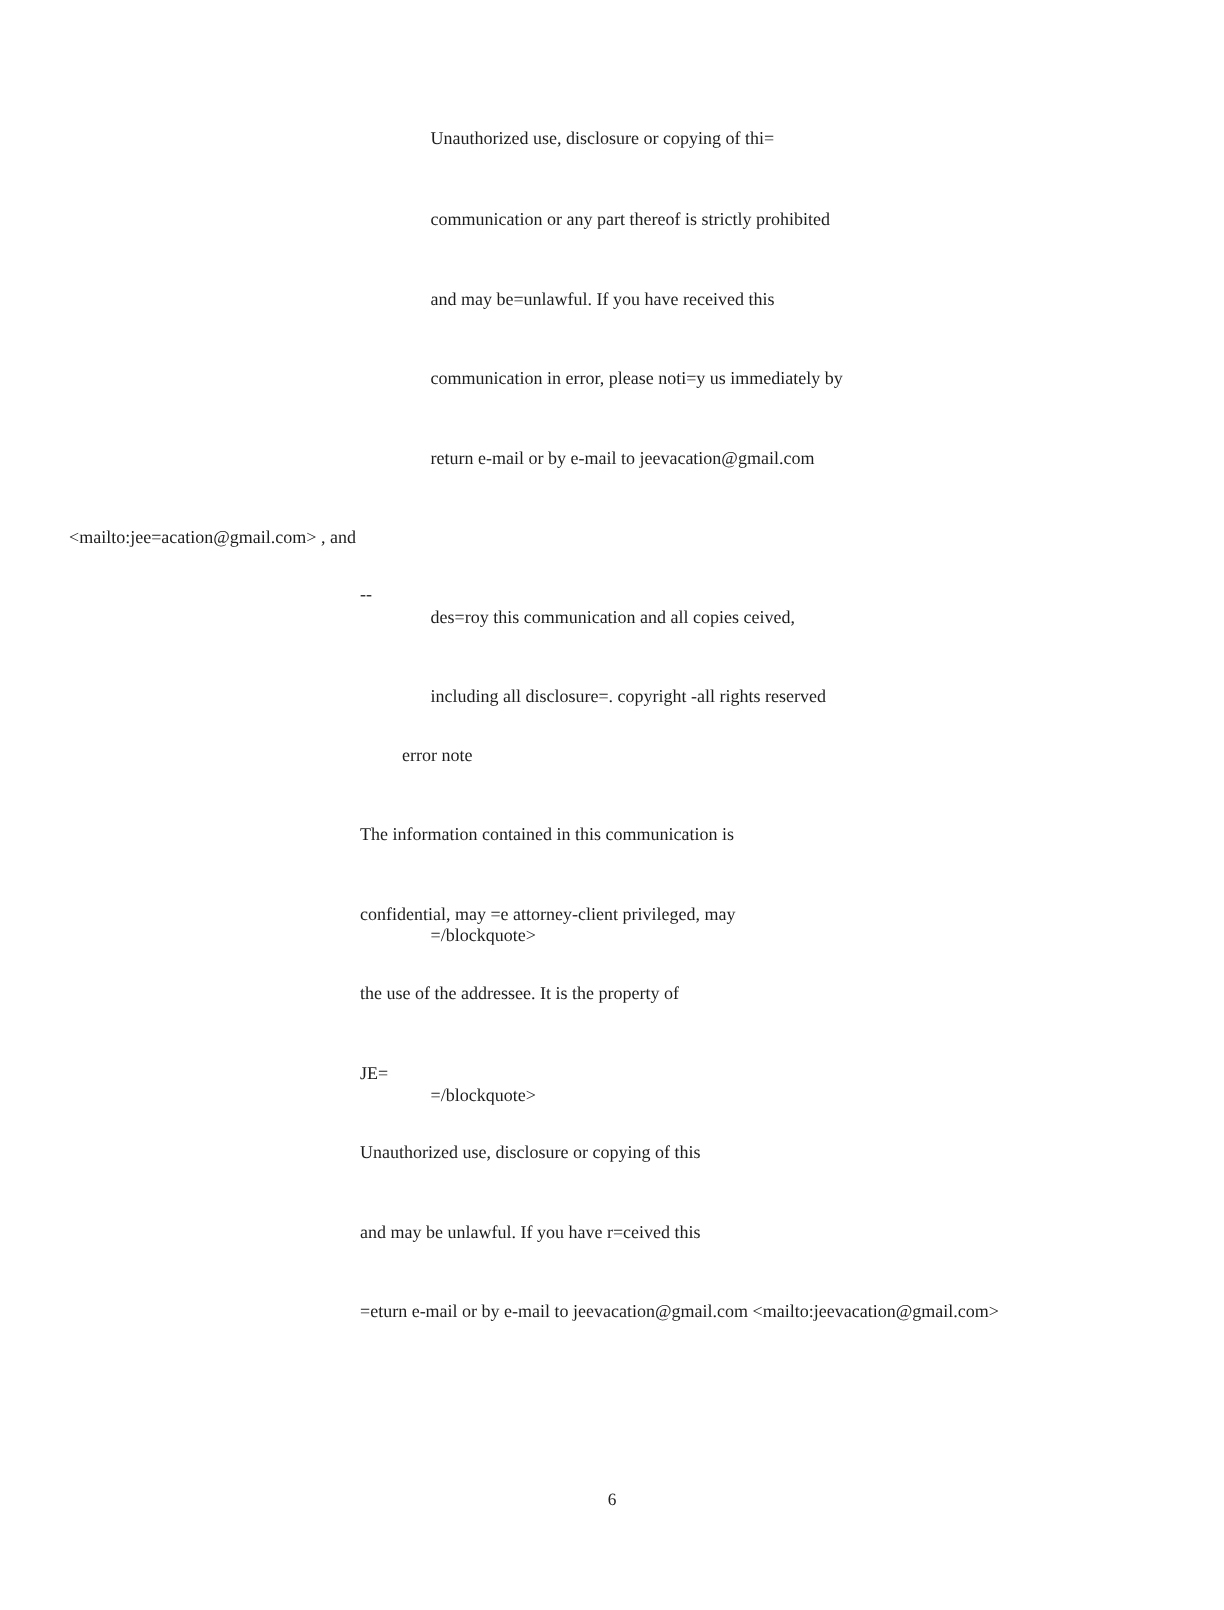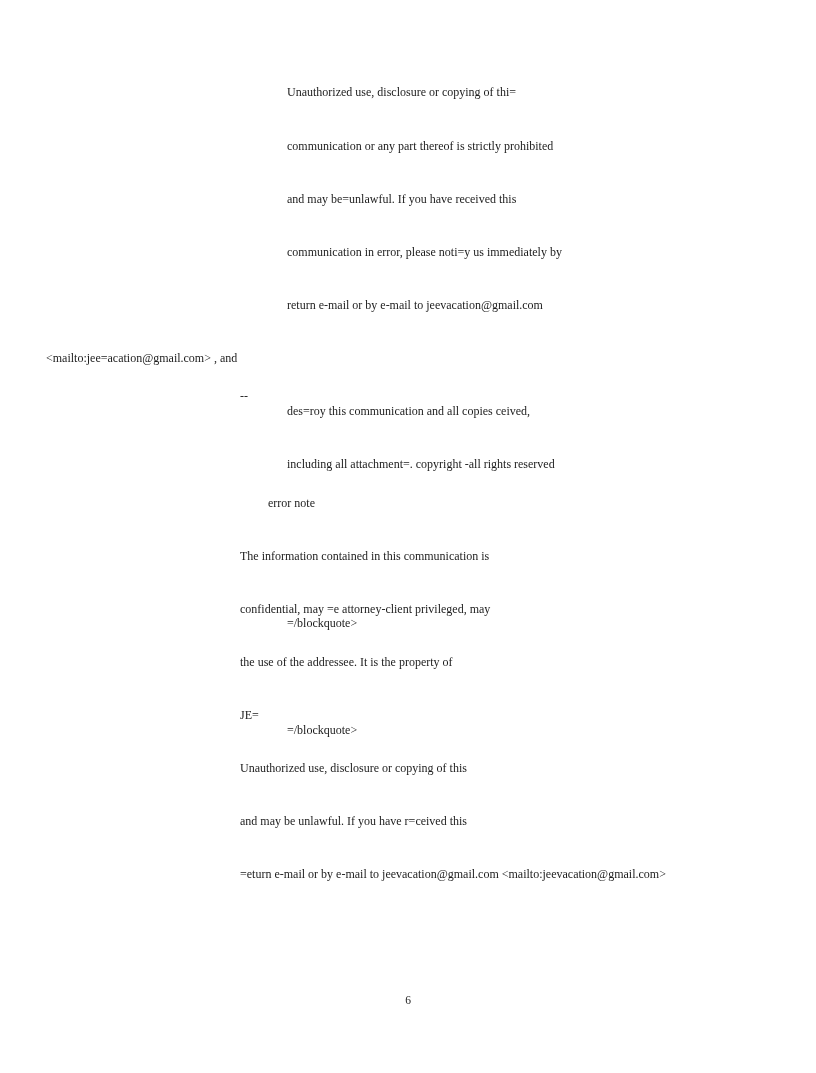--- a/index.html
+++ b/index.html
@@ -54,21 +54,21 @@
 <div class="page">
 
   <div class="flow flow1">
     <div class="line ind1">Unauthorized use, disclosure or copying of thi=</div>
     <div class="line ind1">communication or any part thereof is strictly prohibited</div>
     <div class="line ind1">and may be=unlawful. If you have received this</div>
     <div class="line ind1">communication in error, please noti=y us immediately by</div>
     <div class="line ind1">return e-mail or by e-mail to jeevacation@gmail.com</div>
     <div class="line">&lt;mailto:jee=acation@gmail.com&gt; , and</div>
     <div class="line ind1">des=roy this communication and all copies ceived,</div>
-    <div class="line ind1">including all attachment=. copyright -all rights reserved</div>
+    <div class="line ind1">including all disclosure=. copyright -all rights reserved</div>
     <div class="line"></div>
     <div class="line"></div>
     <div class="line ind1">=/blockquote&gt;</div>
     <div class="line"></div>
     <div class="line ind1">=/blockquote&gt;</div>
   </div>
 
   <div class="flow flow2">
     <div class="line ind2">--</div>
     <div class="line"></div>

